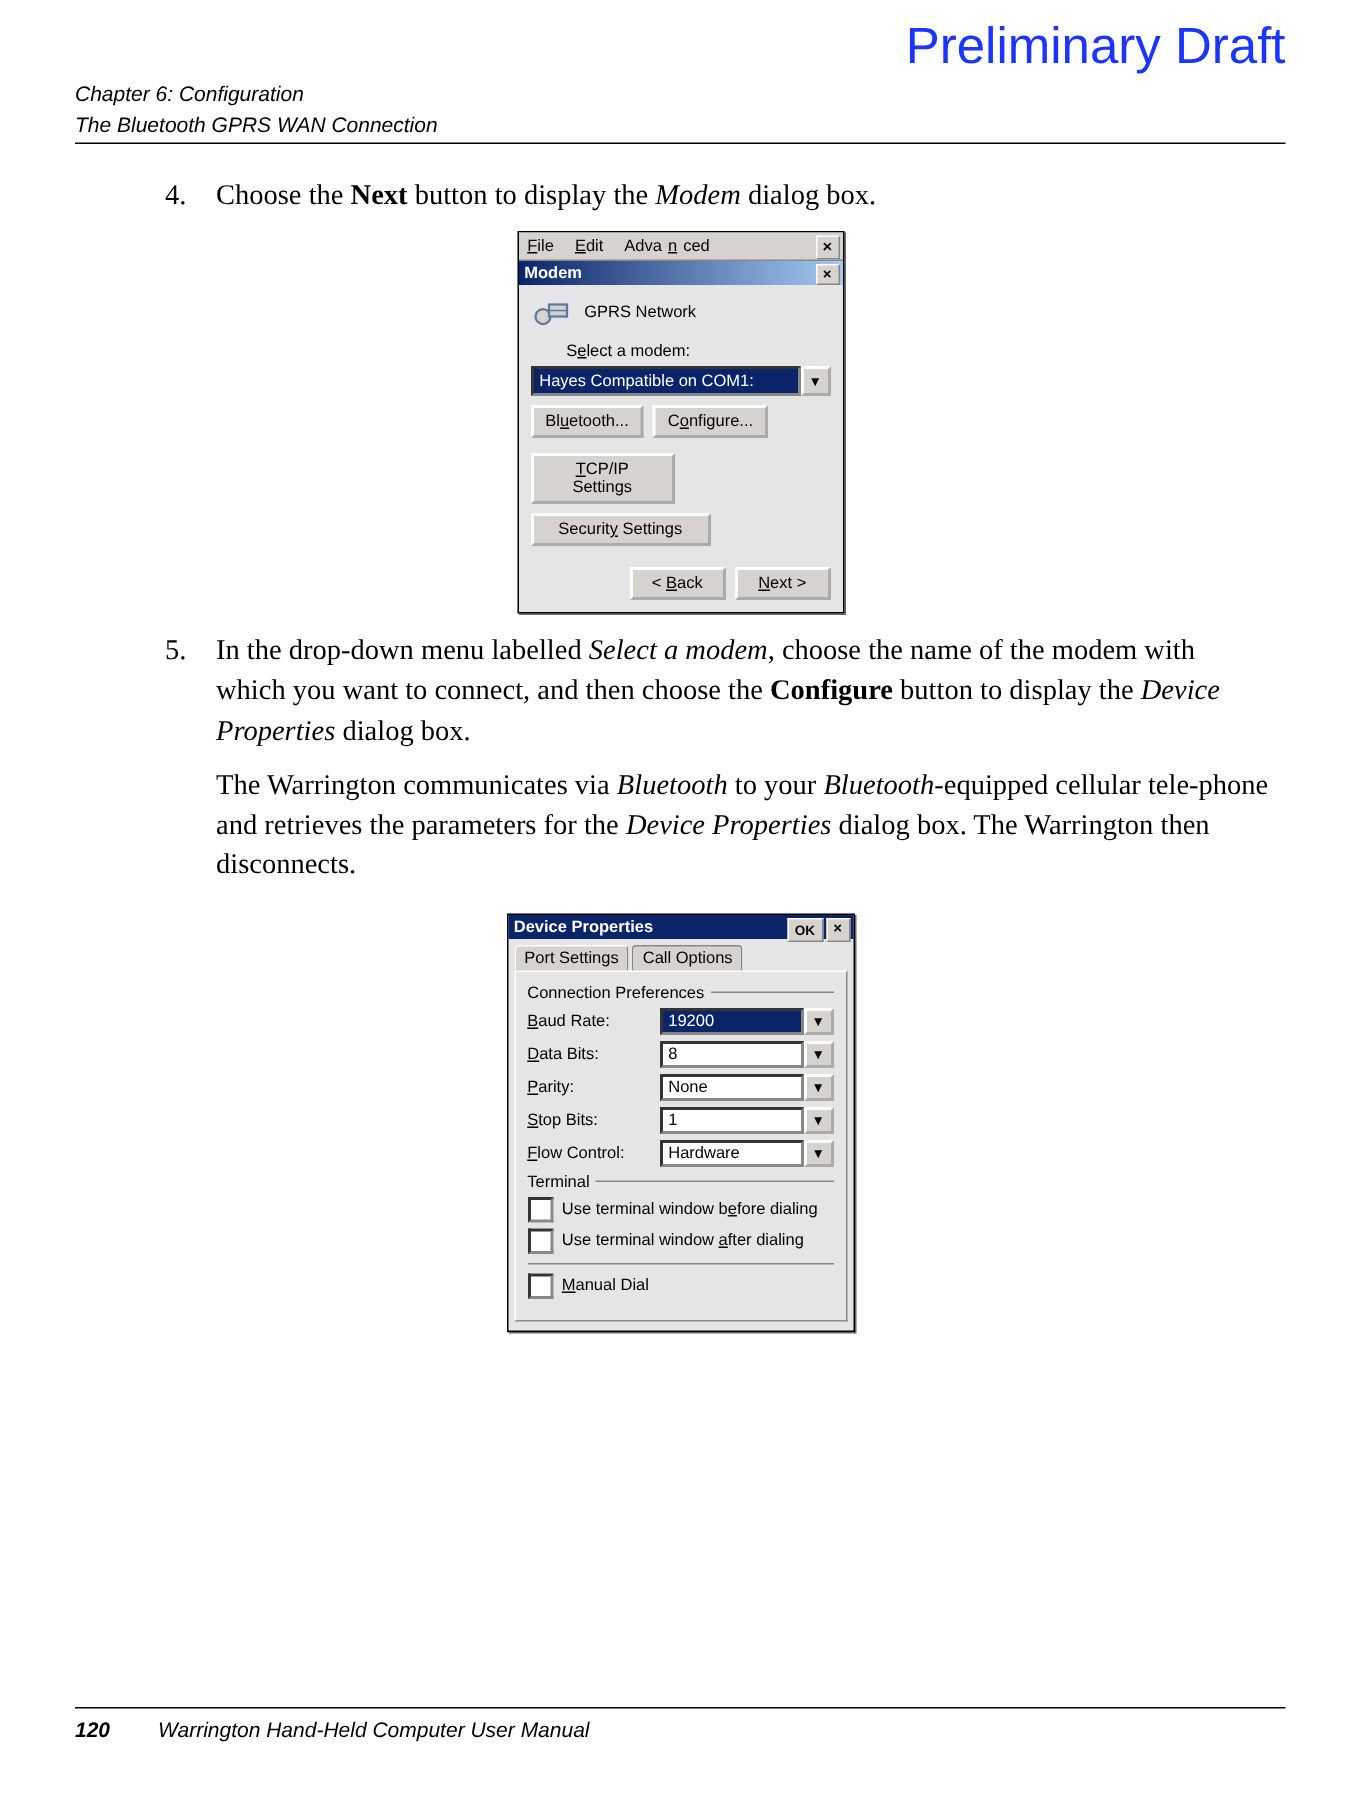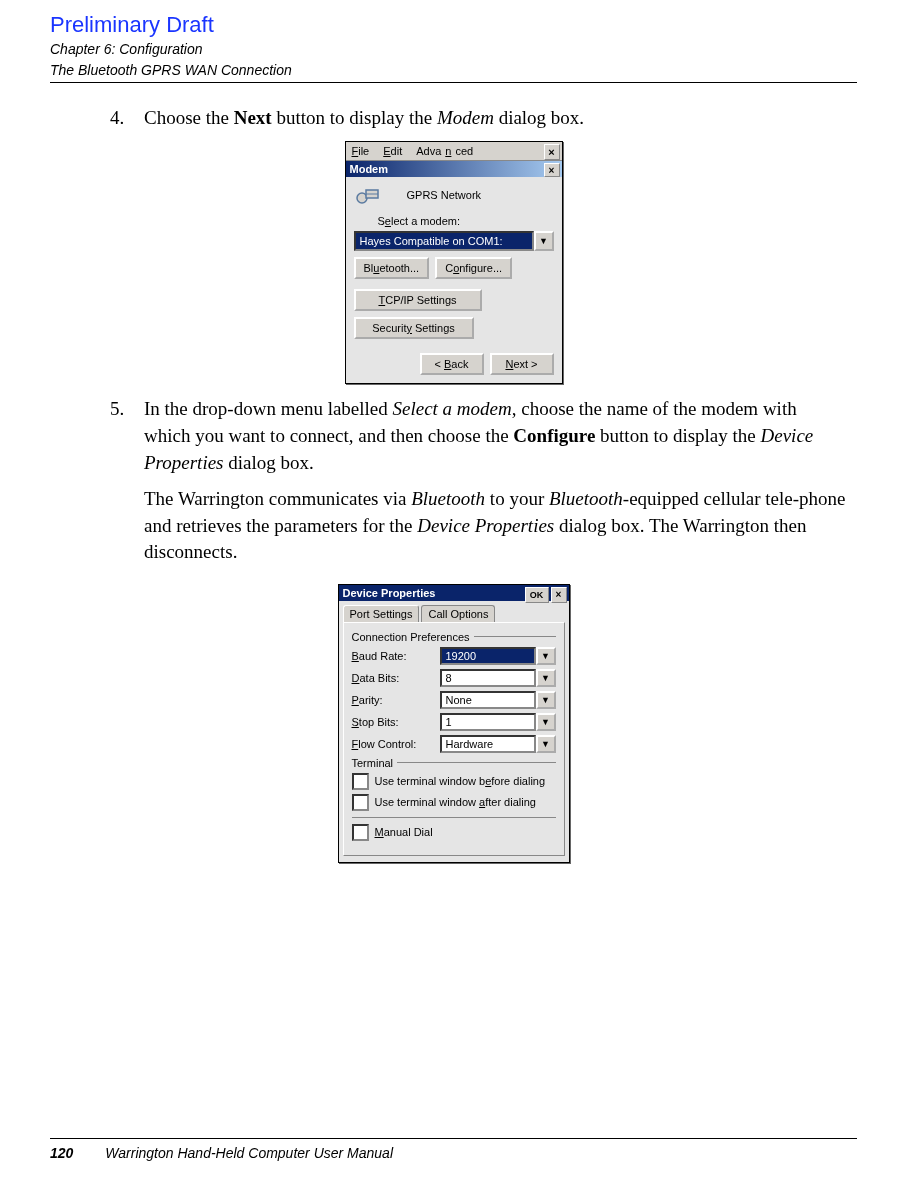--- a/index.html
+++ b/index.html
@@ -12,22 +12,22 @@
     height: 1195px;
     position: relative;
     box-sizing: border-box;
   }
   .page {
     padding: 12px 50px 40px 50px;
     box-sizing: border-box;
   }
   .draft {
     color: #1a35ff;
-    font-size: 22px;
-    text-align: left;
+    font-size: 34px;
+    text-align: right;
     font-family: Arial, Helvetica, sans-serif;
     margin-bottom: 2px;
   }
   .hdr {
     font-family: Verdana, Geneva, sans-serif;
     font-style: italic;
     font-size: 14px;
     line-height: 1.35;
     margin-bottom: 2px;
   }
@@ -110,21 +110,21 @@
     background: #d6d3ce; color: #000;
     border: 1px solid #888;
     border-top-color: #fff; border-left-color: #fff;
     display: flex; align-items: center; justify-content: center;
     font-weight: bold; font-size: 10px;
   }
   .dlgbody {
     padding: 6px 8px 8px 8px;
   }
   .netrow {
-    display: flex; align-items: center; gap: 25px;
+    display: flex; align-items: center; gap: 8px;
     margin-bottom: 8px;
   }
   .neticon {
     width: 28px; height: 24px;
     display: flex; align-items: center; justify-content: center;
     color: #5a7aa0;
   }
   .lbl { margin-bottom: 4px; padding-left: 24px; }
   .combo {
     display: flex;
@@ -343,21 +343,21 @@
         </div>
         <div class="btnrow">
           <div class="btn btnsmall">
             <span>Bl</span><span class="ul-letter">u</span><span>etooth...</span>
           </div>
           <div class="btn btnsmall">
             <span>C</span><span class="ul-letter">o</span><span>nfigure...</span>
           </div>
         </div>
         <div style="margin-top:10px;">
-          <div class="btn" style="width:128px;">
+          <div class="btn" style="width:96px;">
             <span class="ul-letter">T</span><span>CP/IP Settings</span>
           </div>
         </div>
         <div style="margin-top:6px;">
           <div class="btn" style="width:120px;">
             <span>Securit</span><span class="ul-letter">y</span><span> Settings</span>
           </div>
         </div>
         <div class="navrow">
           <div class="btn">

